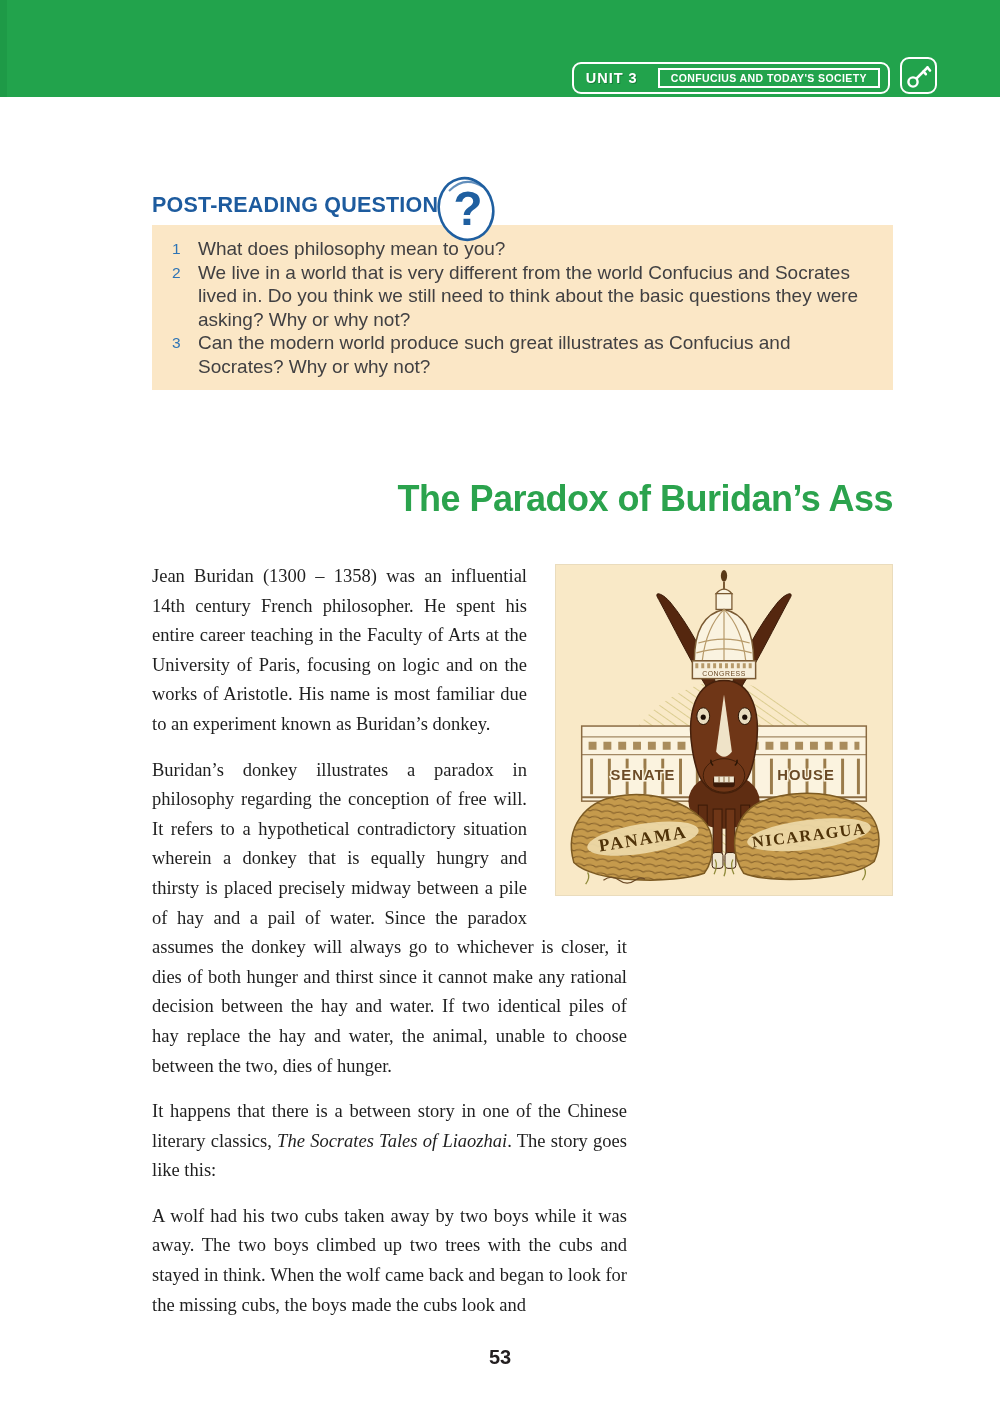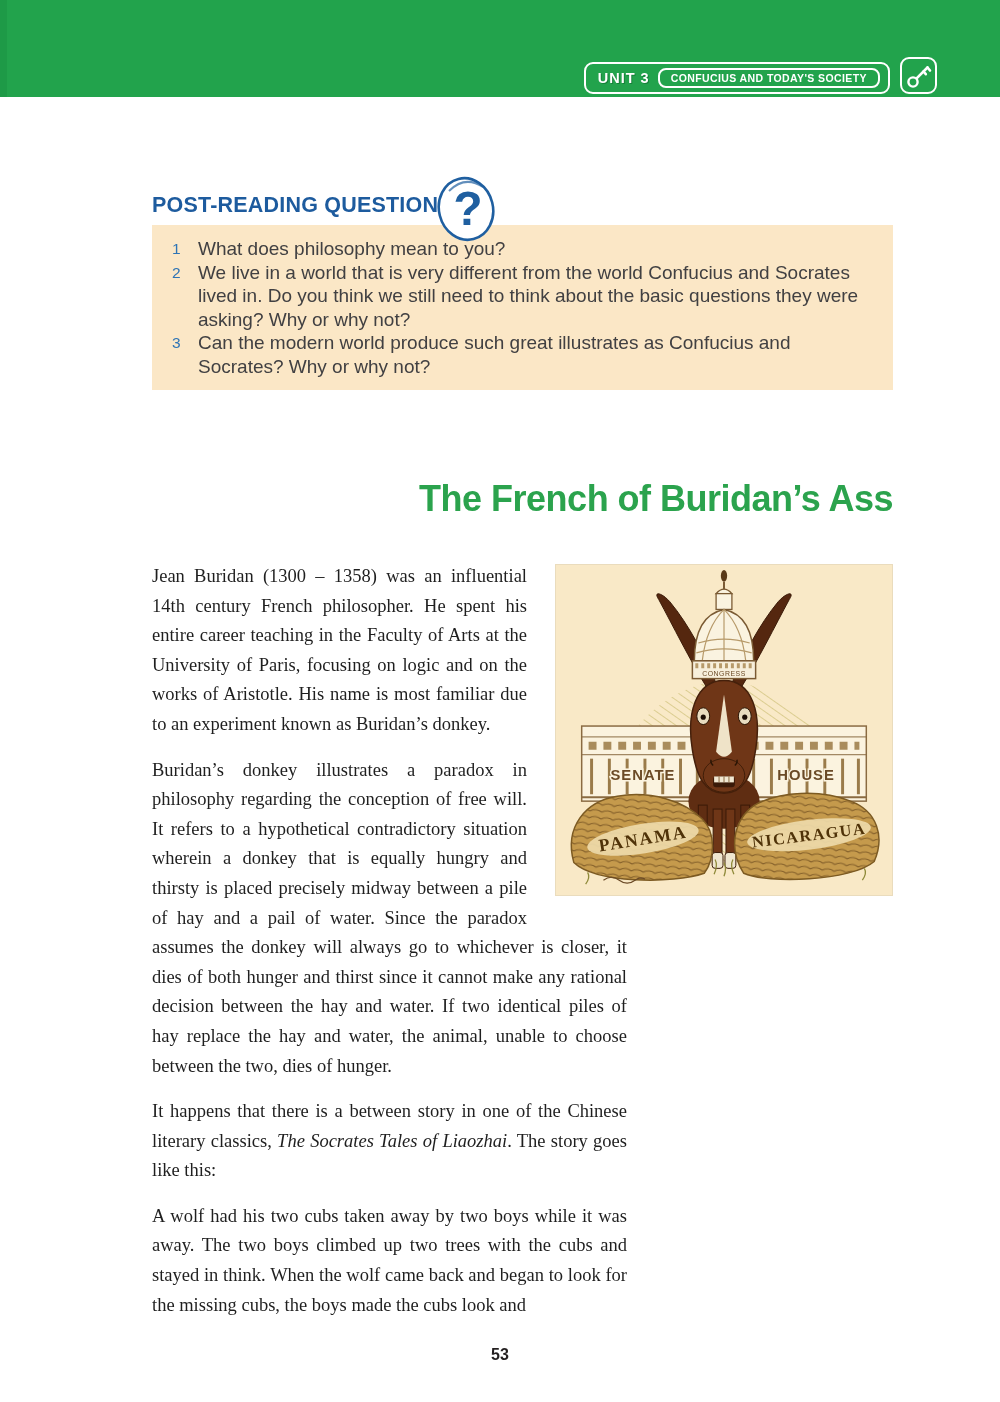--- a/index.html
+++ b/index.html
@@ -6,29 +6,29 @@
   body{
     width:1000px;height:1402px;background:#ffffff;position:relative;
     font-family:"Liberation Sans",sans-serif;
     -webkit-font-smoothing:antialiased;
   }
   
   .band{position:relative;width:1000px;height:97px;background:#22a34c;}
   .band-edge{position:absolute;left:0;top:0;width:7px;height:97px;background:#1c914279;}
   .unit-badge{
     position:absolute;top:62px;right:110px;height:24px;
-    display:flex;align-items:center;gap:8px;
+    display:flex;align-items:center;gap:20px;
     border:2px solid #ffffff;border-radius:9px;padding:2px 8px 2px 12px;
   }
   .unit-label{
     color:#ffffff;font-weight:bold;font-size:14.5px;letter-spacing:1px;
     text-shadow:1px 1px 0 rgba(0,60,20,.35);white-space:nowrap;
   }
   .unit-subtitle-pill{
-    border:2px solid #ffffff;border-radius:8px;padding:2px 11px;
+    border:2px solid #ffffff;border-radius:0;padding:2px 11px;
     color:#ffffff;font-size:10.5px;letter-spacing:.4px;white-space:nowrap;font-weight:bold;
   }
   .key-box{
     position:absolute;top:57px;right:63px;width:37px;height:37px;
     border:2.5px solid #ffffff;border-radius:9px;box-sizing:border-box;
     display:flex;align-items:center;justify-content:center;
   }
   
   .prq-header{margin:96px 0 0 152px;position:relative;height:28px;}
   .prq-title{
@@ -62,21 +62,21 @@
   .cartoon{
     float:right;width:338px;height:332px;
     margin:2px -266px 24px 28px;
     border:1px solid #eadcbd;box-sizing:border-box;background:#f9e9c7;
   }
   .b{font-weight:normal;}
   .i{font-style:italic;}
   
   .page-number{
     width:1000px;text-align:center;margin-top:26px;
-    color:#231f20;font-weight:bold;font-size:16px;
+    color:#231f20;font-weight:bold;font-size:20px;
   }
 </style>
 </head>
 <body>
 
 <div class="band">
   <div class="band-edge"></div>
 
   <div class="unit-badge">
     <span class="unit-label">UNIT 3</span>
@@ -112,21 +112,21 @@
   <div class="q-row">
     <span class="q-num">2</span>
     <span class="q-text">We live in a world that is very different from the world Confucius and Socrates lived in. Do you think we still need to think about the basic questions they were asking? Why or why not?</span>
   </div>
   <div class="q-row">
     <span class="q-num">3</span>
     <span class="q-text">Can the modern world produce such great illustrates as Confucius and Socrates? Why or why not?</span>
   </div>
 </div>
 
-<div class="article-title">The French of Buridan’s Ass</div>
+<div class="article-title">The Paradox of Buridan’s Ass</div>
 
 <div class="article">
 
   <svg class="cartoon" viewBox="0 0 340 332">
     <defs>
       <pattern id="hatchP" width="7" height="7" patternUnits="userSpaceOnUse" patternTransform="rotate(-55)">
         <line x1="0" y1="0" x2="0" y2="7" stroke="#b5a84a" stroke-width="1.6"></line>
       </pattern>
       <pattern id="hayP" width="12" height="7" patternUnits="userSpaceOnUse" patternTransform="rotate(6)">
         <rect width="12" height="7" fill="#c59a4c"></rect>

